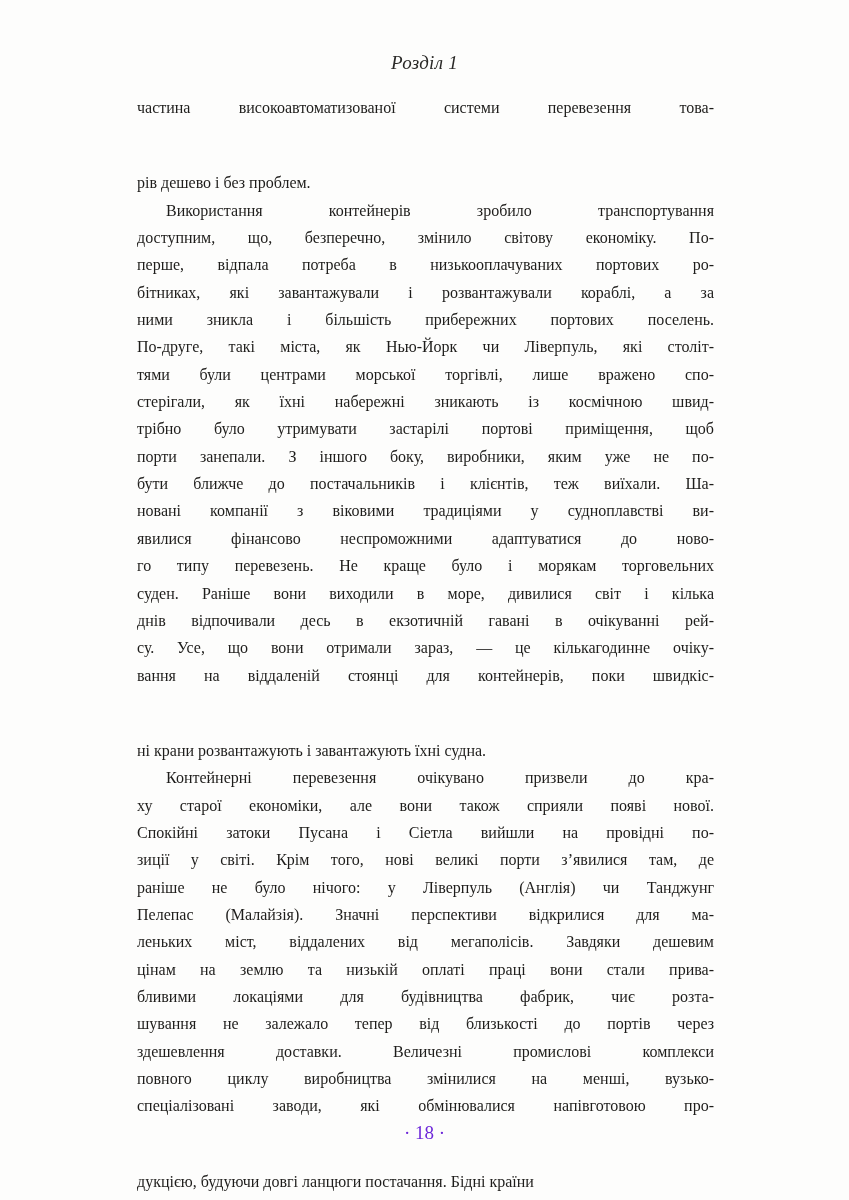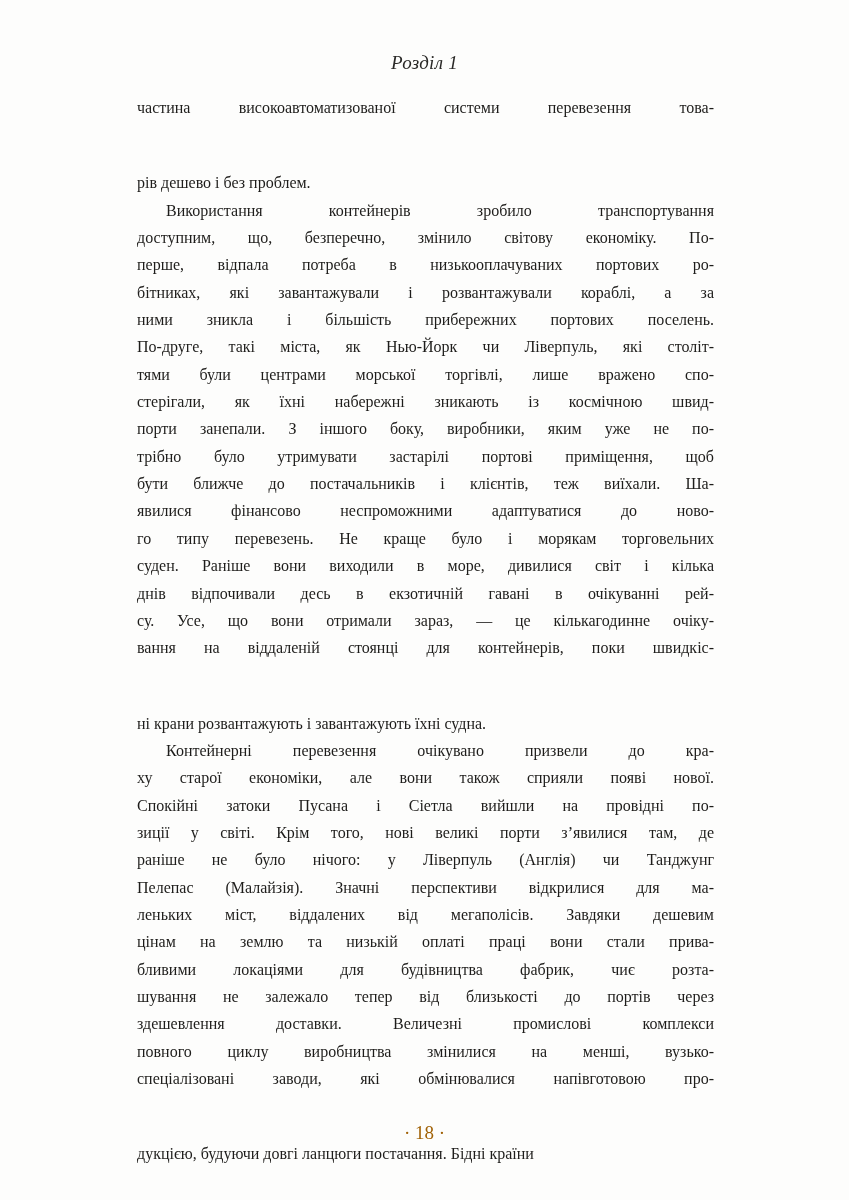--- a/index.html
+++ b/index.html
@@ -53,21 +53,21 @@
   .line.indent {
     text-indent: 29px;
   }
   .page-number {
     position: absolute;
     top: 1122px;
     left: 0;
     width: 100%;
     text-align: center;
     font-size: 19px;
-    color: #a16207;
+    color: #6d28d9;
   }
 </style>
 </head>
 <body>
 
 <div class="book-page">
   <div class="chapter-header">Розділ 1</div>
 
   <div class="text-block">
       <div class="paragraph">
@@ -76,23 +76,24 @@
       </div>
       <div class="paragraph">
         <div class="line indent">Використання контейнерів зробило транспортування</div>
         <div class="line">доступним, що, безперечно, змінило світову економіку. По-</div>
         <div class="line">перше, відпала потреба в низькооплачуваних портових ро-</div>
         <div class="line">бітниках, які завантажували і розвантажували кораблі, а за</div>
         <div class="line">ними зникла і більшість прибережних портових поселень.</div>
         <div class="line">По-друге, такі міста, як Нью-Йорк чи Ліверпуль, які століт-</div>
         <div class="line">тями були центрами морської торгівлі, лише вражено спо-</div>
         <div class="line">стерігали, як їхні набережні зникають із космічною швид-</div>
+        <div class="line">трібно було утримувати застарілі портові приміщення, щоб</div>
         <div class="line">порти занепали. З іншого боку, виробники, яким уже не по-</div>
-        <div class="line">трібно було утримувати застарілі портові приміщення, щоб</div>
         <div class="line">бути ближче до постачальників і клієнтів, теж виїхали. Ша-</div>
+        <div class="line">новані компанії з віковими традиціями у судноплавстві ви-</div>
         <div class="line">явилися фінансово неспроможними адаптуватися до ново-</div>
         <div class="line">го типу перевезень. Не краще було і морякам торговельних</div>
         <div class="line">суден. Раніше вони виходили в море, дивилися світ і кілька</div>
         <div class="line">днів відпочивали десь в екзотичній гавані в очікуванні рей-</div>
         <div class="line">су. Усе, що вони отримали зараз, — це кількагодинне очіку-</div>
         <div class="line">вання на віддаленій стоянці для контейнерів, поки швидкіс-</div>
         <div class="line last">ні крани розвантажують і завантажують їхні судна.</div>
       </div>
       <div class="paragraph">
         <div class="line indent">Контейнерні перевезення очікувано призвели до кра-</div>

